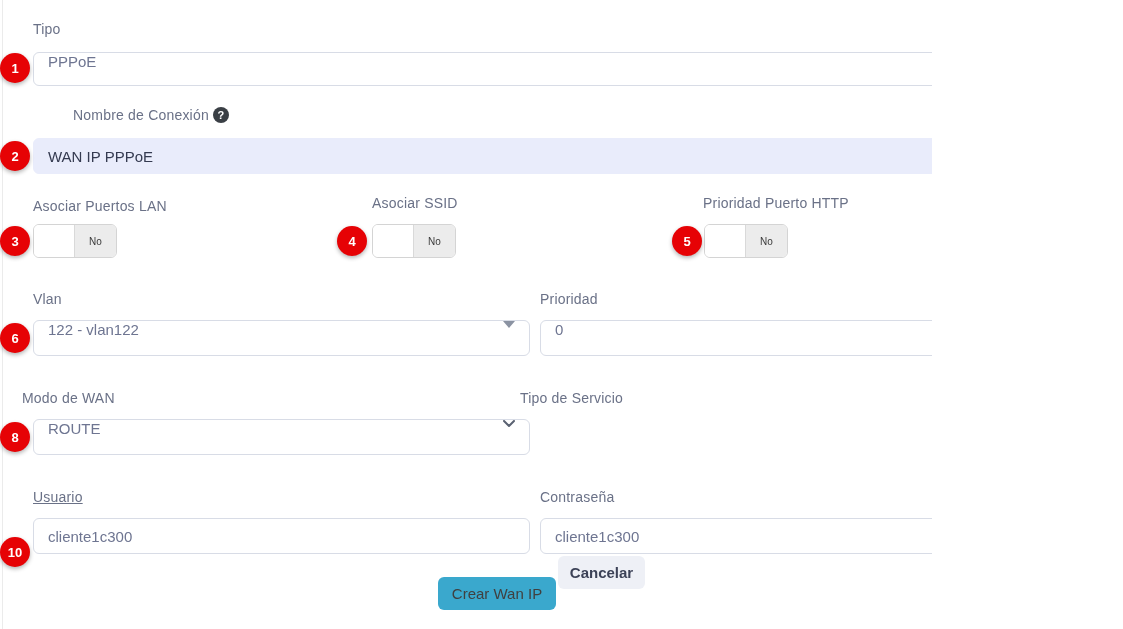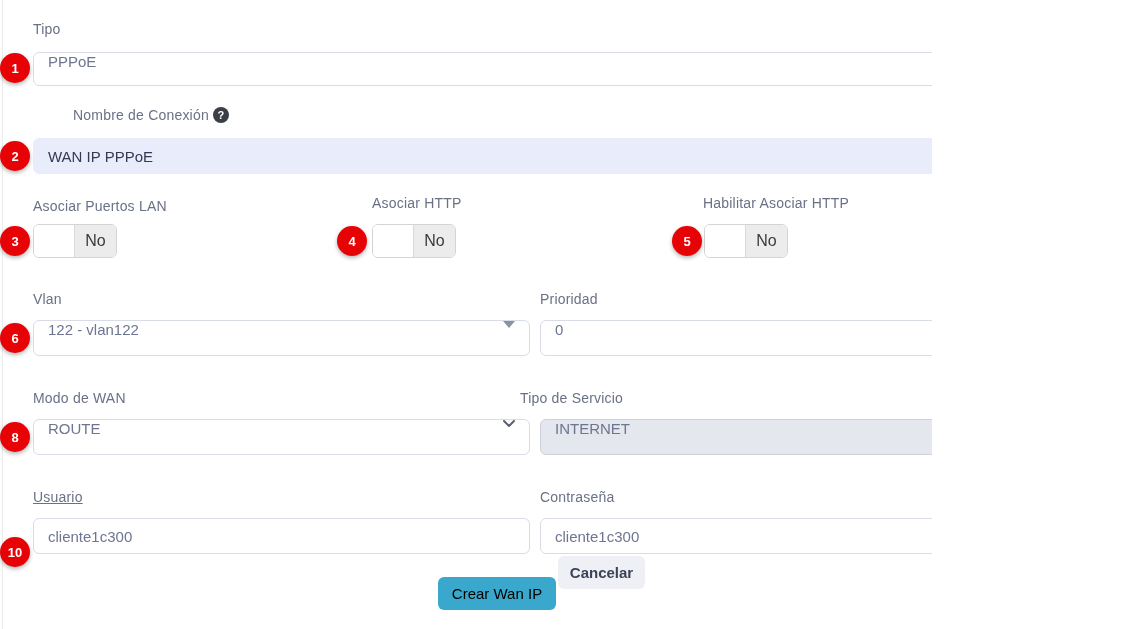--- a/index.html
+++ b/index.html
@@ -54,39 +54,39 @@
     border:1px solid #d4d4d4;border-radius:6px;
     display:flex;overflow:hidden;cursor:pointer;
     background:#fff;
   }
   .toggle .knob{
     width:40px;background:#ffffff;border-right:1px solid #d9d9d9;
   }
   .toggle .state{
     flex:1;background:#ececec;
     display:flex;align-items:center;justify-content:center;
-    font-size:16px;color:#3a3a3a;
+    font-size:10px;color:#3a3a3a;
   }
   .marker{
     position:absolute;width:30px;height:30px;border-radius:50%;
     background:#e60205;
     box-shadow:0 2px 4px rgba(0,0,0,.3);
     color:#fff;font-size:13px;font-weight:bold;
     display:flex;align-items:center;justify-content:center;
     z-index:5;
   }
   .btn{
     position:absolute;box-sizing:border-box;
     border:none;border-radius:6px;
     font-family:"Liberation Sans", sans-serif;
     font-size:15px;cursor:pointer;
     display:flex;align-items:center;justify-content:center;
     height:33px;
   }
-  .btn-primary{background:#3aa8cd;color:#000000;}
+  .btn-primary{background:#3aa8cd;color:#404040;}
   .btn-light{background:#eef0f6;color:#3c4257;}
 </style>
 </head>
 <body>
 
 <div class="canvas">
   <div class="edge-line"></div>
 
   <div class="flabel" style="left:33px;top:21px;">Tipo</div>
   <div class="select" style="left:33px;top:52px;width:1017px;height:34px;">
@@ -103,27 +103,27 @@
     <span class="help-icon">?</span>
   </div>
   <input class="tinput input-lavender" style="left: 33px; top: 138px; width: 1017px; height: 36px;" value="WAN IP PPPoE">
 
   <div class="flabel" style="left:33px;top:198px;">Asociar Puertos LAN</div>
   <div class="toggle" style="left:33px;top:224px;">
     <div class="knob"></div>
     <div class="state">No</div>
   </div>
 
-  <div class="flabel" style="left:372px;top:195px;">Asociar HTTP</div>
+  <div class="flabel" style="left:372px;top:195px;">Asociar SSID</div>
   <div class="toggle" style="left:372px;top:224px;">
     <div class="knob"></div>
     <div class="state">No</div>
   </div>
 
-  <div class="flabel" style="left:703px;top:195px;">Habilitar Asociar HTTP</div>
+  <div class="flabel" style="left:703px;top:195px;">Prioridad Puerto HTTP</div>
   <div class="toggle" style="left:704px;top:224px;">
     <div class="knob"></div>
     <div class="state">No</div>
   </div>
 
   <div class="flabel" style="left:33px;top:291px;">Vlan</div>
   <div class="select" style="left:33px;top:320px;width:497px;height:36px;">
     <span>122 - vlan122</span>
     <span class="caret-triangle"></span>
   </div>
@@ -131,39 +131,31 @@
   <div class="flabel" style="left:540px;top:291px;">Prioridad</div>
   <div class="select" style="left:540px;top:320px;width:500px;height:36px;">
     <span>0</span>
     <span class="caret-chevron">
       <svg width="12" height="8" viewBox="0 0 12 8">
           <path d="M1 1l5 5 5-5" fill="none" stroke="#5a6272" stroke-width="2" stroke-linecap="round" stroke-linejoin="round"></path>
         </svg>
     </span>
   </div>
 
-  <div class="flabel" style="left:33px;top:390px;">Modo de WAN</div>
+  <div class="flabel" style="left:22px;top:390px;">Modo de WAN</div>
   <div class="select" style="left:33px;top:419px;width:497px;height:36px;">
     <span>ROUTE</span>
     <span class="caret-chevron">
       <svg width="12" height="8" viewBox="0 0 12 8">
           <path d="M1 1l5 5 5-5" fill="none" stroke="#5a6272" stroke-width="2" stroke-linecap="round" stroke-linejoin="round"></path>
         </svg>
     </span>
   </div>
 
   <div class="flabel" style="left:520px;top:390px;">Tipo de Servicio</div>
-  <div class="select disabled" style="left:540px;top:419px;width:500px;height:36px;">
-    <span>INTERNET</span>
-    <span class="caret-chevron">
-      <svg width="12" height="8" viewBox="0 0 12 8">
-          <path d="M1 1l5 5 5-5" fill="none" stroke="#5a6272" stroke-width="2" stroke-linecap="round" stroke-linejoin="round"></path>
-        </svg>
-    </span>
-  </div>
 
   <div class="flabel" style="left:33px;top:489px;text-decoration:underline;">Usuario</div>
   <input class="tinput" style="left: 33px; top: 518px; width: 497px; height: 36px;" value="cliente1c300">
 
   <div class="flabel" style="left:540px;top:489px;">Contraseña</div>
   <input class="tinput" style="left: 540px; top: 518px; width: 500px; height: 36px;" value="cliente1c300">
 
   <button class="btn btn-primary" style="left:438px;top:577px;width:118px;">Crear Wan IP</button>
   <button class="btn btn-light" style="left:558px;top:556px;width:87px;font-weight:bold;">Cancelar</button>
 

